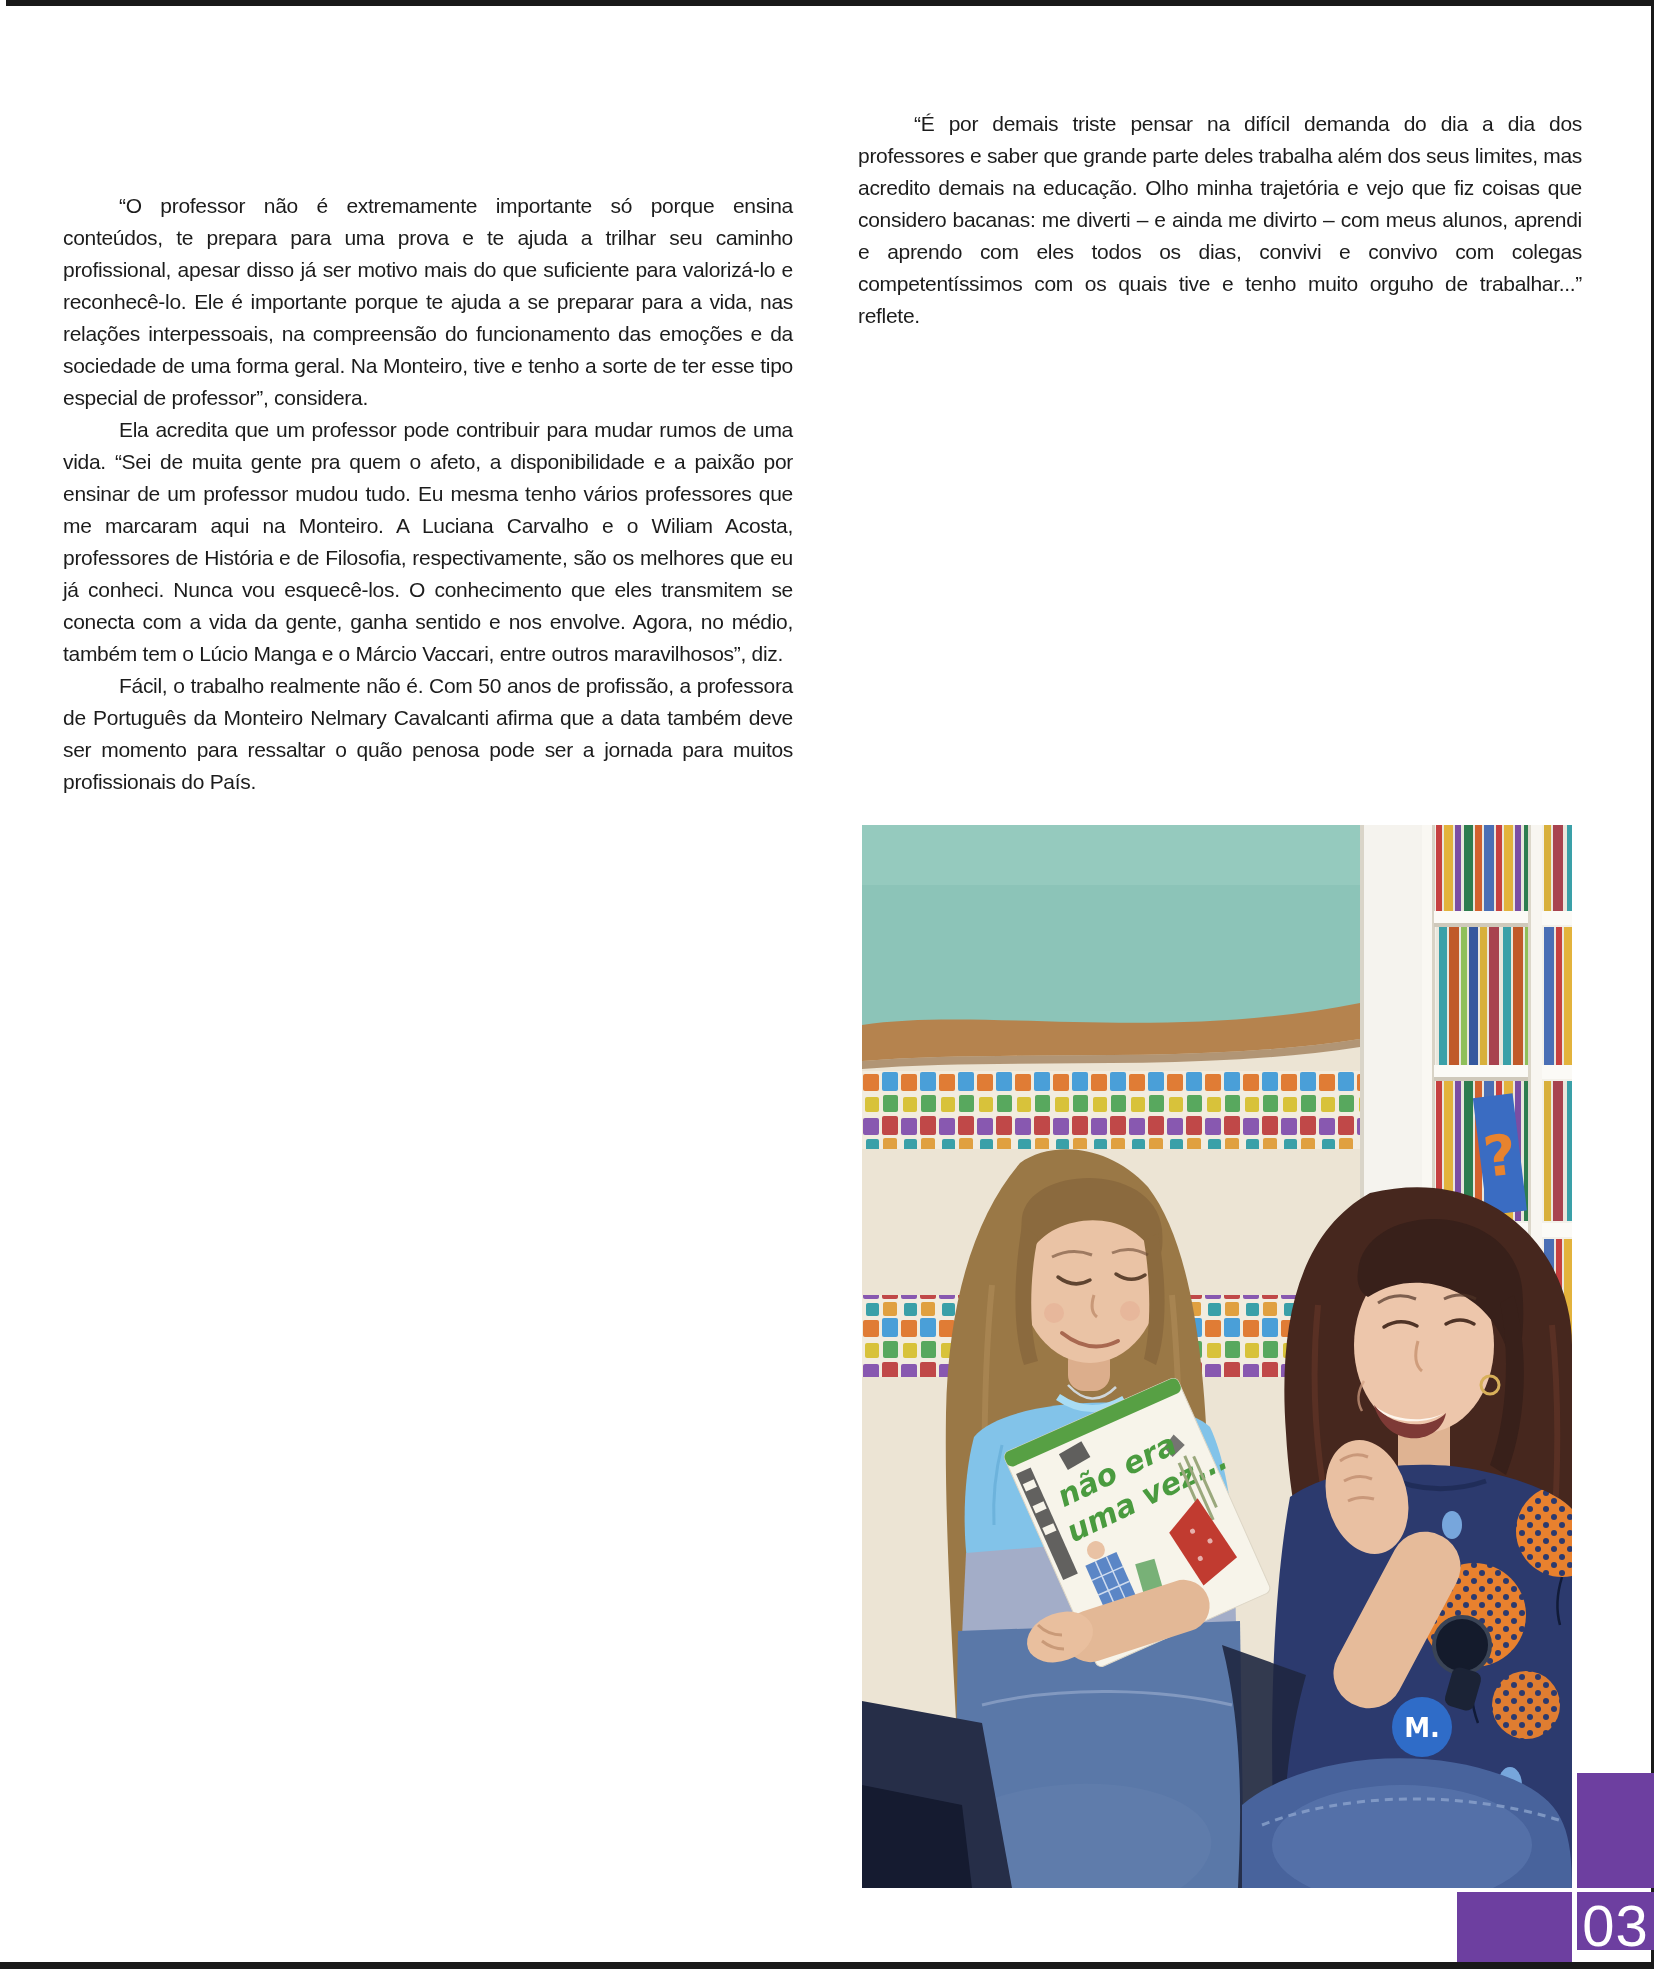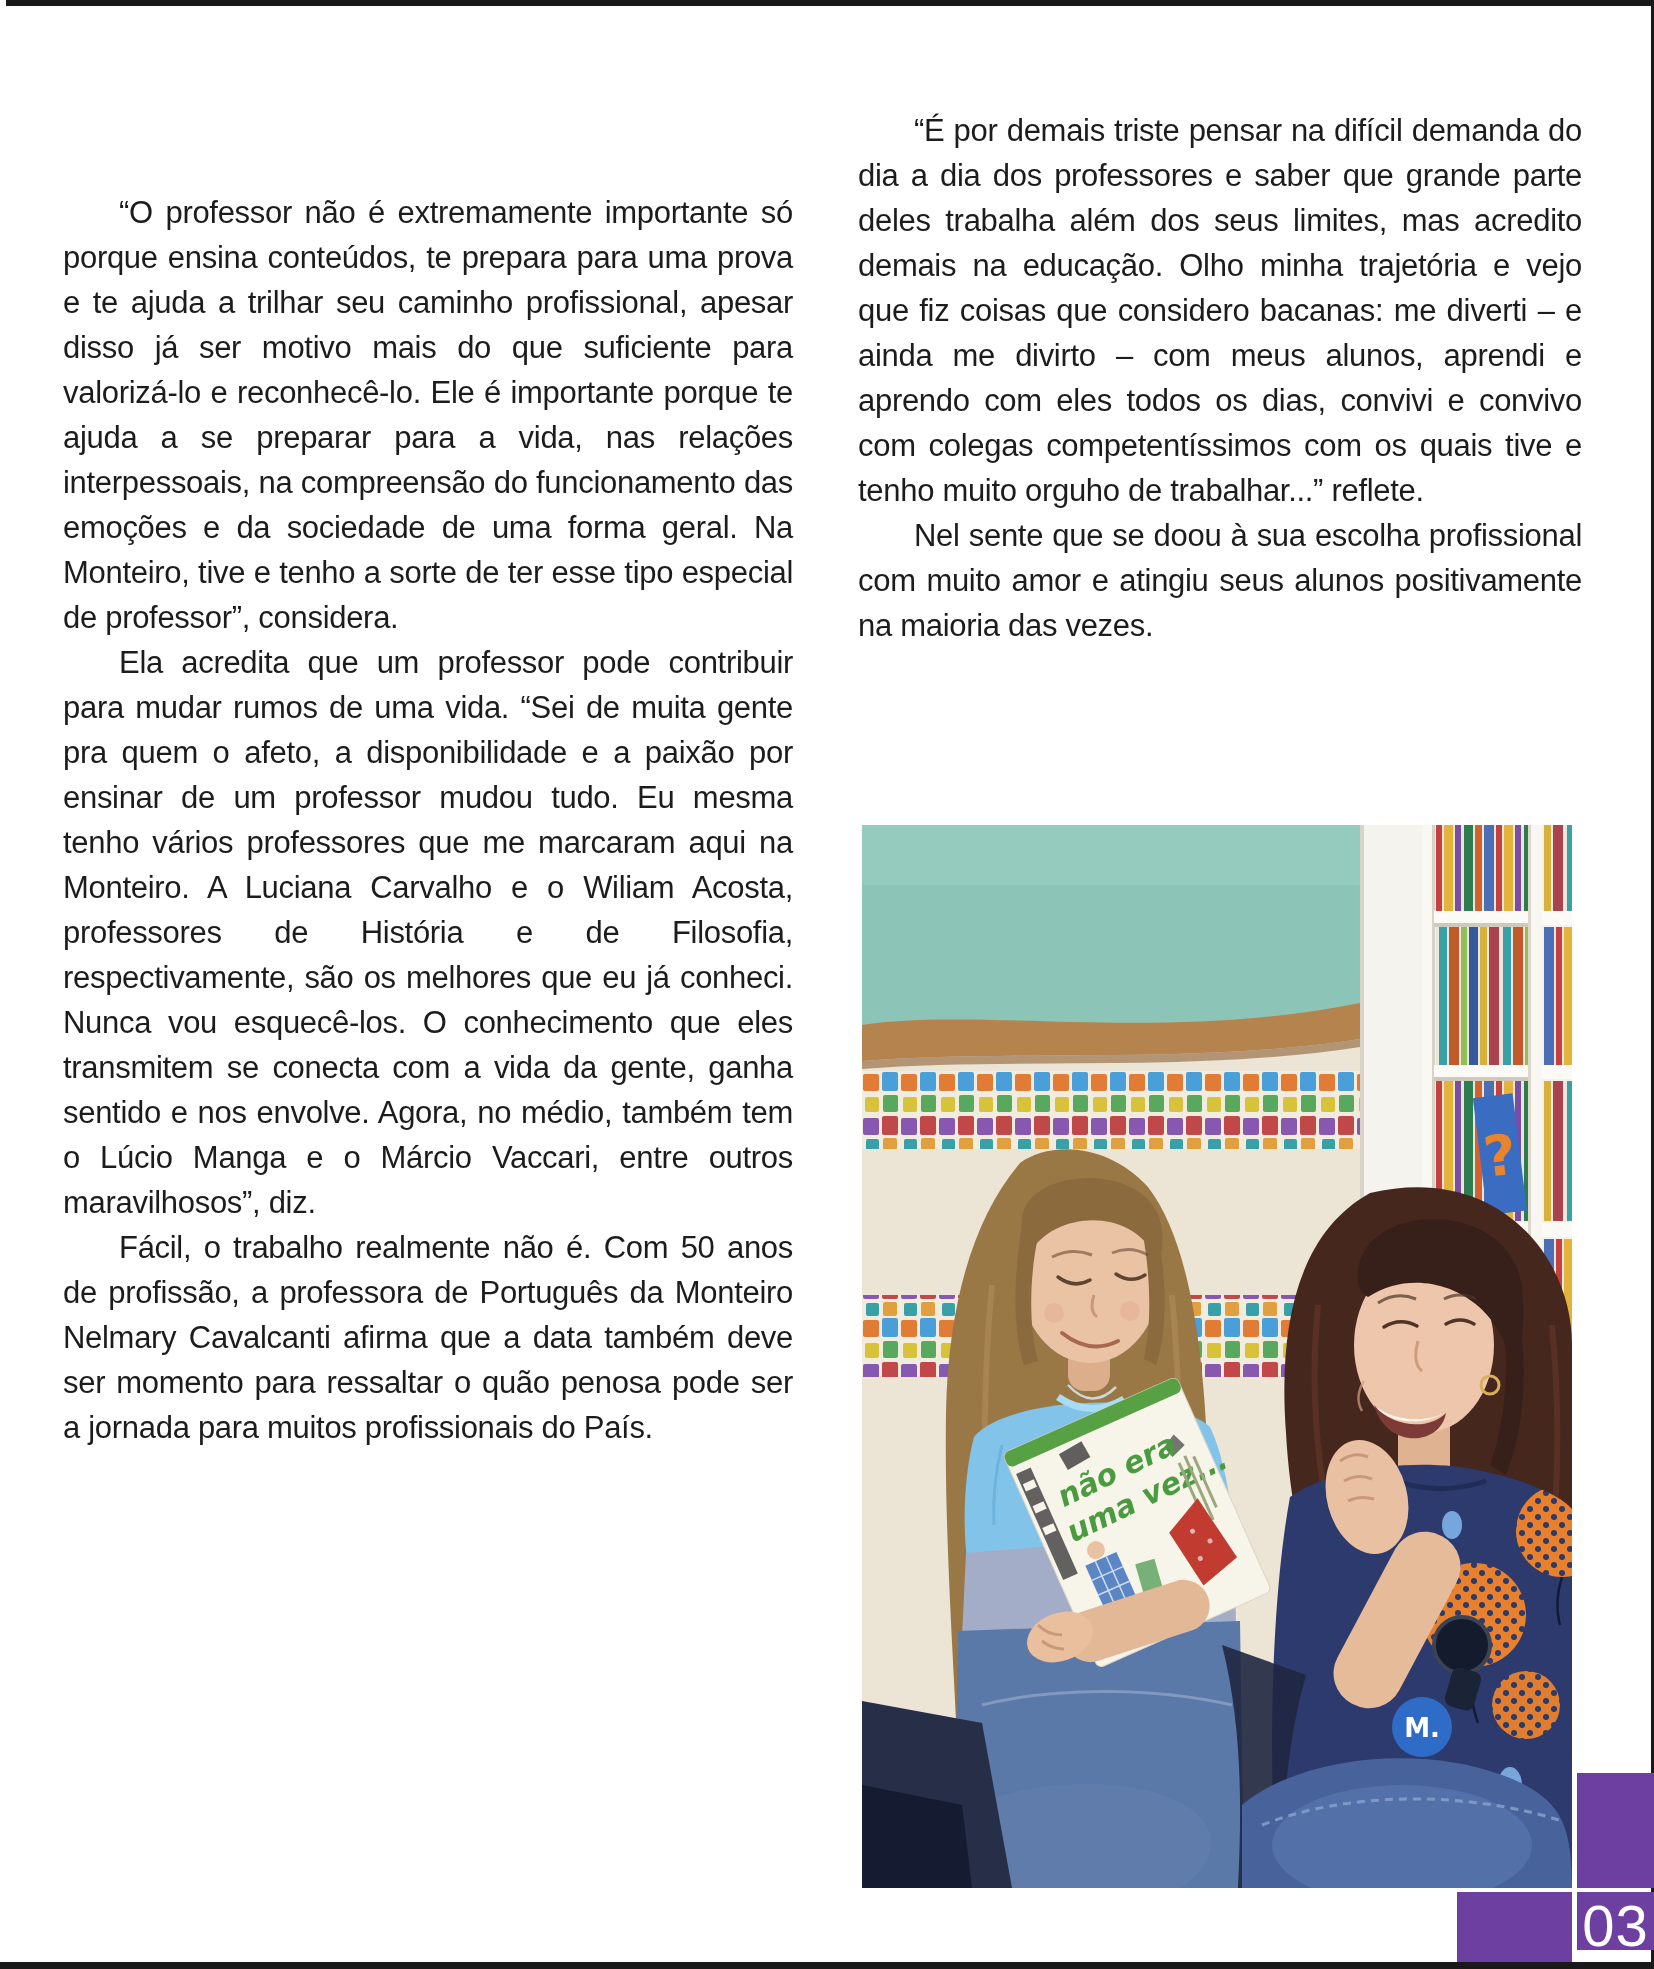--- a/index.html
+++ b/index.html
@@ -11,22 +11,22 @@
     font-family:"Liberation Sans", sans-serif;
   }
   .rule{position:absolute;background:#191919;}
   .rule-top{left:6px;top:0;width:1648px;height:6px;}
   .rule-bottom{left:0;top:1962px;width:1654px;height:7px;}
   .rule-right{left:1651px;top:0;width:3px;height:1962px;}
 
   .col{
     position:absolute;
     color:#1c1c1c;
-    font-size:31px;
-    line-height:45px;
+    font-size:21px;
+    line-height:32px;
     letter-spacing:-0.3px;
     text-align:justify;
     hyphens:none;
   }
   .col p{margin:0;text-indent:56px;}
   .col-left{left:63px;top:190px;width:730px;}
   .col-right{left:858px;top:108px;width:724px;}
 
   .photo{
     position:absolute;left:862px;top:825px;width:710px;height:1063px;
@@ -51,21 +51,20 @@
   <div class="rule rule-right"></div>
 
   <div class="col col-left">
     <p>“O professor não é extremamente importante só porque ensina conteúdos, te prepara para uma prova e te ajuda a trilhar seu caminho profissional, apesar disso já ser motivo mais do que suficiente para valorizá-lo e reconhecê-lo. Ele é importante porque te ajuda a se preparar para a vida, nas relações interpessoais, na compreensão do funcionamento das emoções e da sociedade de uma forma geral. Na Monteiro, tive e tenho a sorte de ter esse tipo especial de professor”, considera.</p>
     <p>Ela acredita que um professor pode contribuir para mudar rumos de uma vida. “Sei de muita gente pra quem o afeto, a disponibilidade e a paixão por ensinar de um professor mudou tudo. Eu mesma tenho vários professores que me marcaram aqui na Monteiro. A Luciana Carvalho e o Wiliam Acosta, professores de História e de Filosofia, respectivamente, são os melhores que eu já conheci. Nunca vou esquecê-los. O conhecimento que eles transmitem se conecta com a vida da gente, ganha sentido e nos envolve. Agora, no médio, também tem o Lúcio Manga e o Márcio Vaccari, entre outros maravilhosos”, diz.</p>
     <p>Fácil, o trabalho realmente não é. Com 50 anos de profissão, a professora de Português da Monteiro Nelmary Cavalcanti afirma que a data também deve ser momento para ressaltar o quão penosa pode ser a jornada para muitos profissionais do País.</p>
   </div>
 
   <div class="col col-right">
     <p>“É por demais triste pensar na difícil demanda do dia a dia dos professores e saber que grande parte deles trabalha além dos seus limites, mas acredito demais na educação. Olho minha trajetória e vejo que fiz coisas que considero bacanas: me diverti – e ainda me divirto – com meus alunos, aprendi e aprendo com eles todos os dias, convivi e convivo com colegas competentíssimos com os quais tive e tenho muito orguho de trabalhar...” reflete.</p>
-    <p>Nel sente que se doou à sua escolha profissional com muito amor e atingiu seus alunos positivamente na maioria das vezes.</p>
   </div>
 
   <svg class="photo" viewBox="0 0 710 1063" xmlns="http://www.w3.org/2000/svg">
     <defs>
       <pattern id="bk1" width="60" height="150" patternUnits="userSpaceOnUse">
         <rect width="60" height="150" fill="#e9e6dc"></rect>
         <rect x="2" width="9" height="150" fill="#2e7d4f"></rect>
         <rect x="13" width="7" height="150" fill="#d2622e"></rect>
         <rect x="22" width="10" height="150" fill="#4a6fb5"></rect>
         <rect x="34" width="6" height="150" fill="#c64040"></rect>

